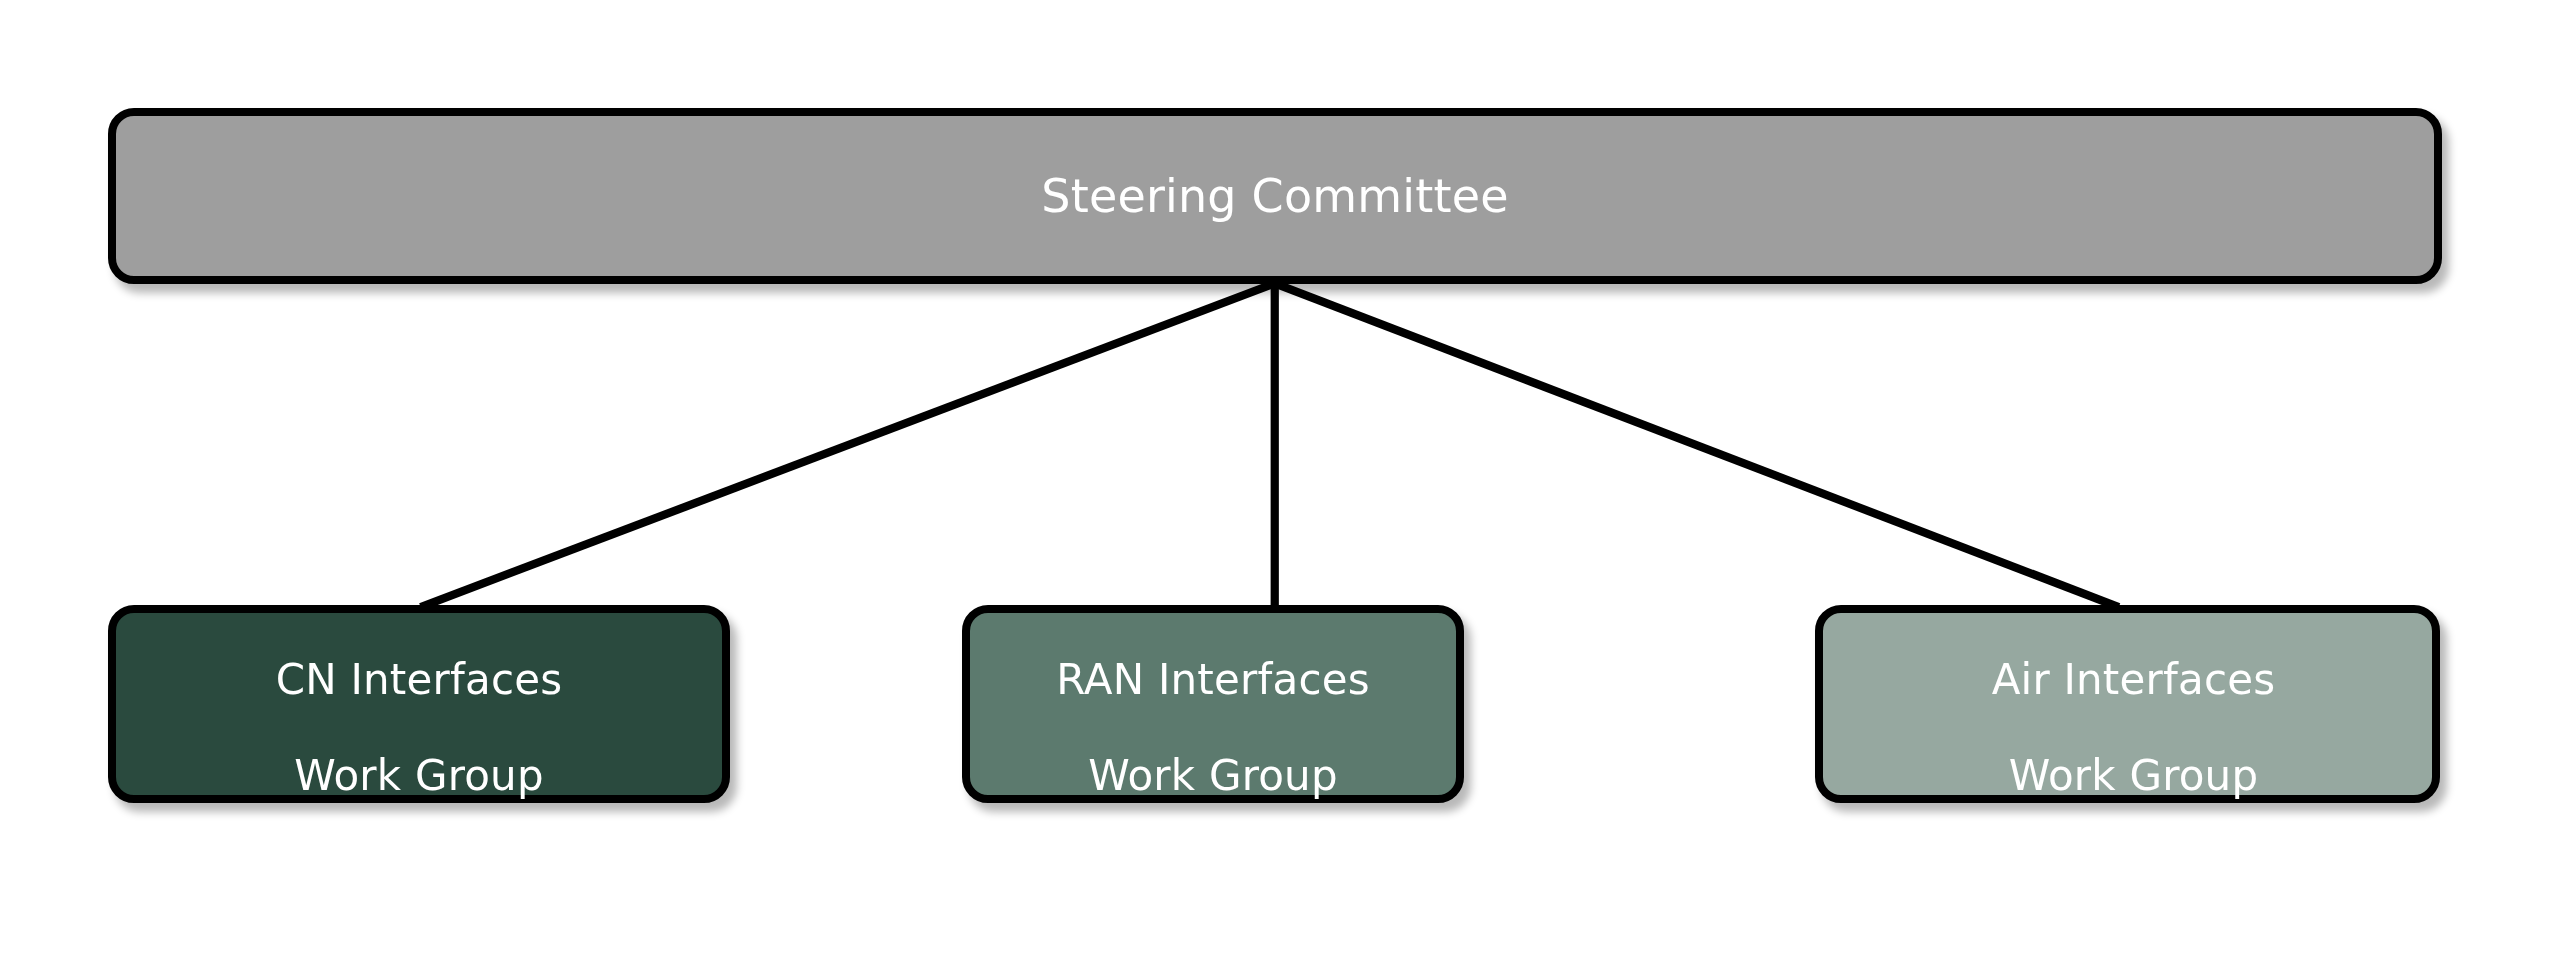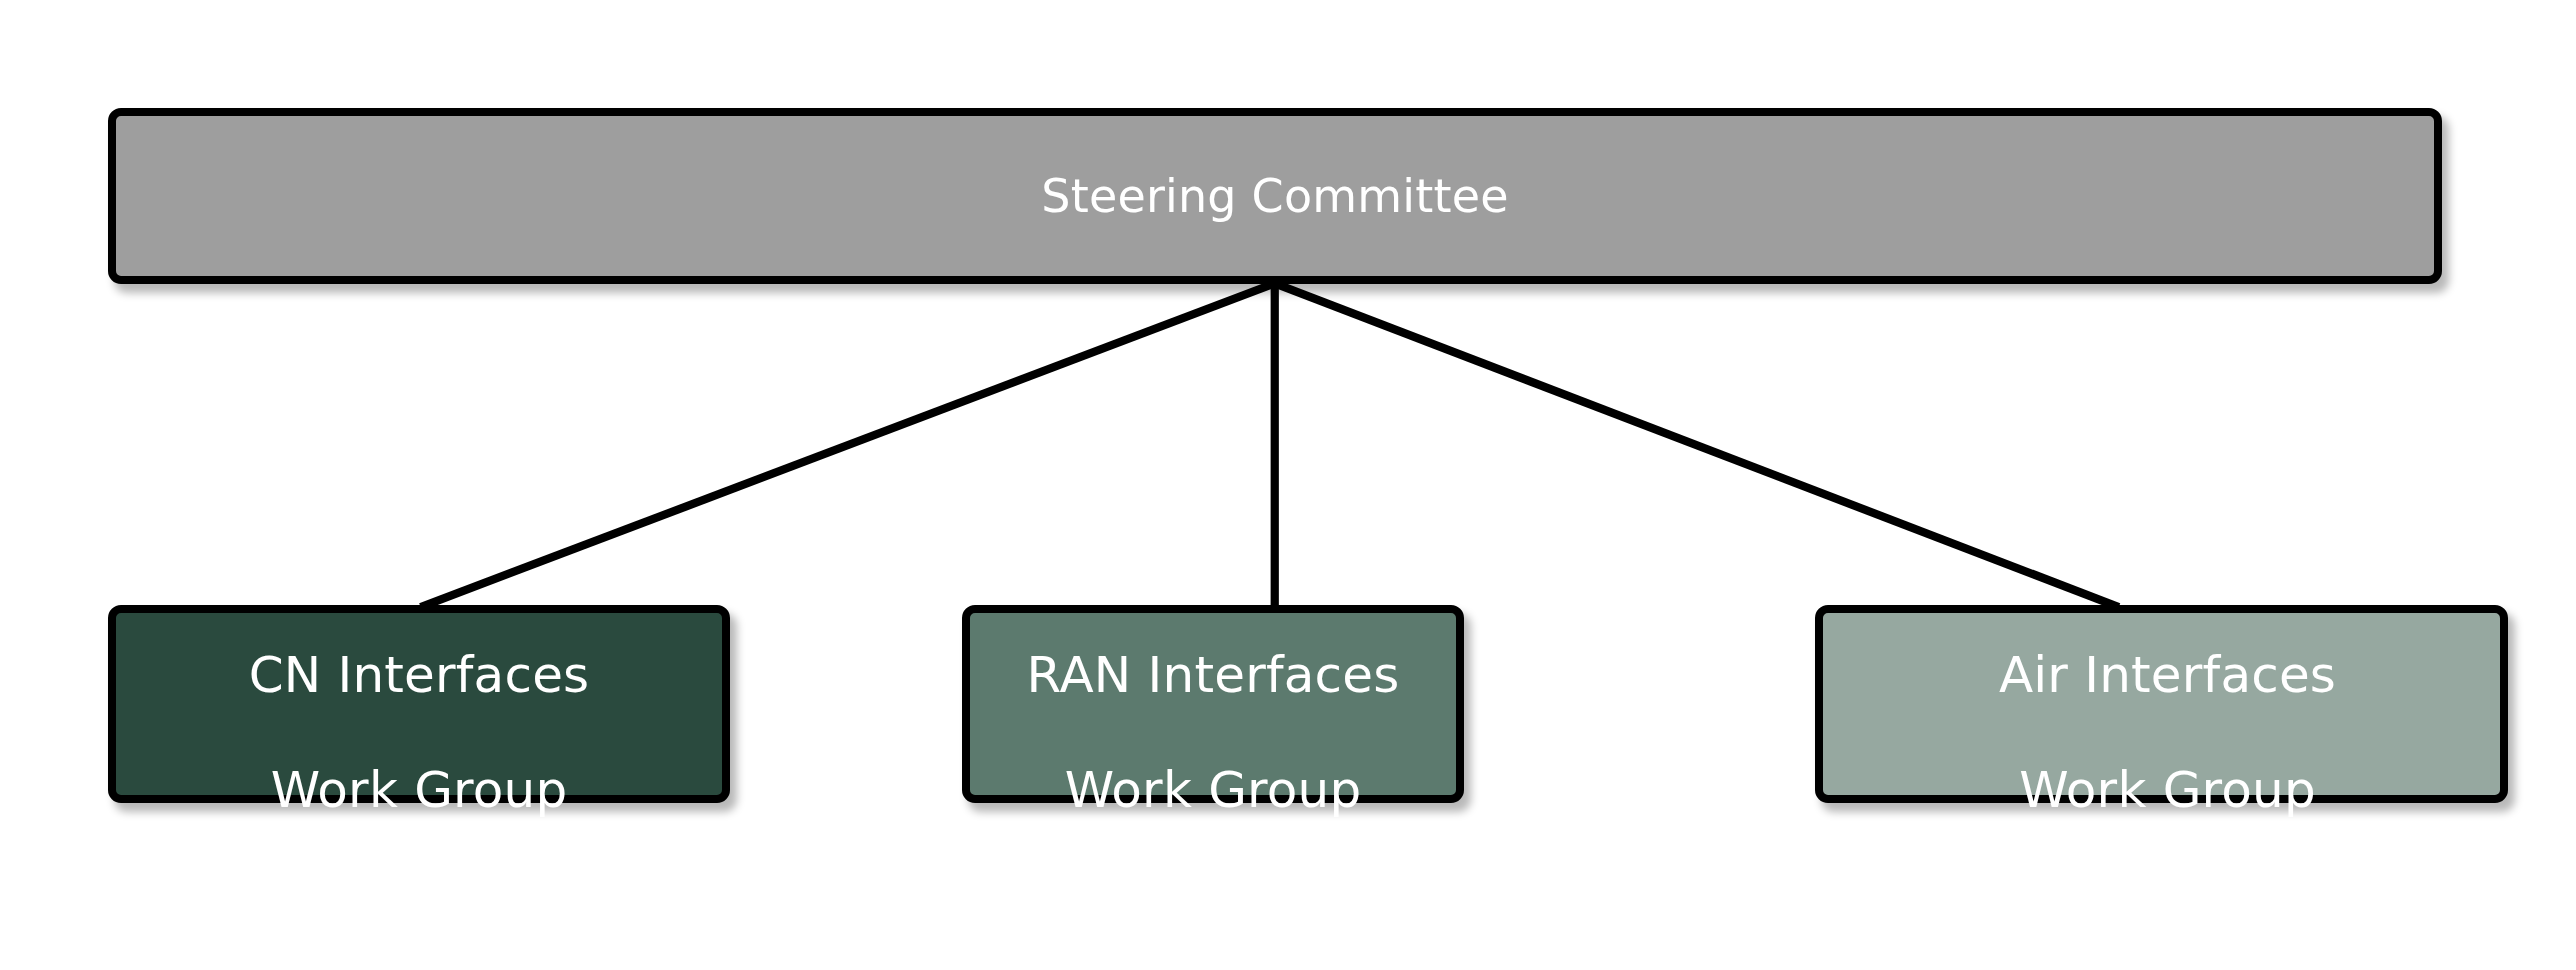--- a/index.html
+++ b/index.html
@@ -19,21 +19,21 @@
     position: absolute;
     left: 0;
     top: 0;
     width: 2576px;
     height: 970px;
   }
   .node {
     position: absolute;
     box-sizing: border-box;
     border: 8.2px solid #000000;
-    border-radius: 13px;
+    border-radius: 26px;
     display: flex;
     align-items: center;
     justify-content: center;
     text-align: center;
     color: #ffffff;
     box-shadow: 6.4px 8.2px 8.2px rgba(0,0,0,0.28);
     z-index: 3;
   }
   .node-label {
     line-height: 1.15;
@@ -45,24 +45,24 @@
     left: 108px;
     top: 108px;
     width: 2334px;
     height: 176px;
   }
   #node-root .node-label { font-size: 46px; }
   .node-wg {
     top: 605px;
     height: 198px;
   }
-  .node-wg .node-label { font-size: 50px; }
+  .node-wg .node-label { font-size: 42px; }
   #node-wg-1 { left: 108px;  width: 622px; }
   #node-wg-2 { left: 962px; width: 502px; }
-  #node-wg-3 { left: 1815px; width: 693px; padding-left: 12px; }
+  #node-wg-3 { left: 1815px; width: 625px; padding-left: 12px; }
 </style>
 </head>
 <body>
 
 <div id="canvas">
 
   <svg id="connectors" viewBox="0 0 2817 1061" preserveAspectRatio="none">
     <line x1="1394" y1="310" x2="460" y2="664" stroke="#000000" stroke-width="9" stroke-linecap="butt"></line>
     <line x1="1394" y1="310" x2="1394" y2="664" stroke="#000000" stroke-width="9" stroke-linecap="butt"></line>
     <line x1="1394" y1="310" x2="2317" y2="664" stroke="#000000" stroke-width="9" stroke-linecap="butt"></line>

